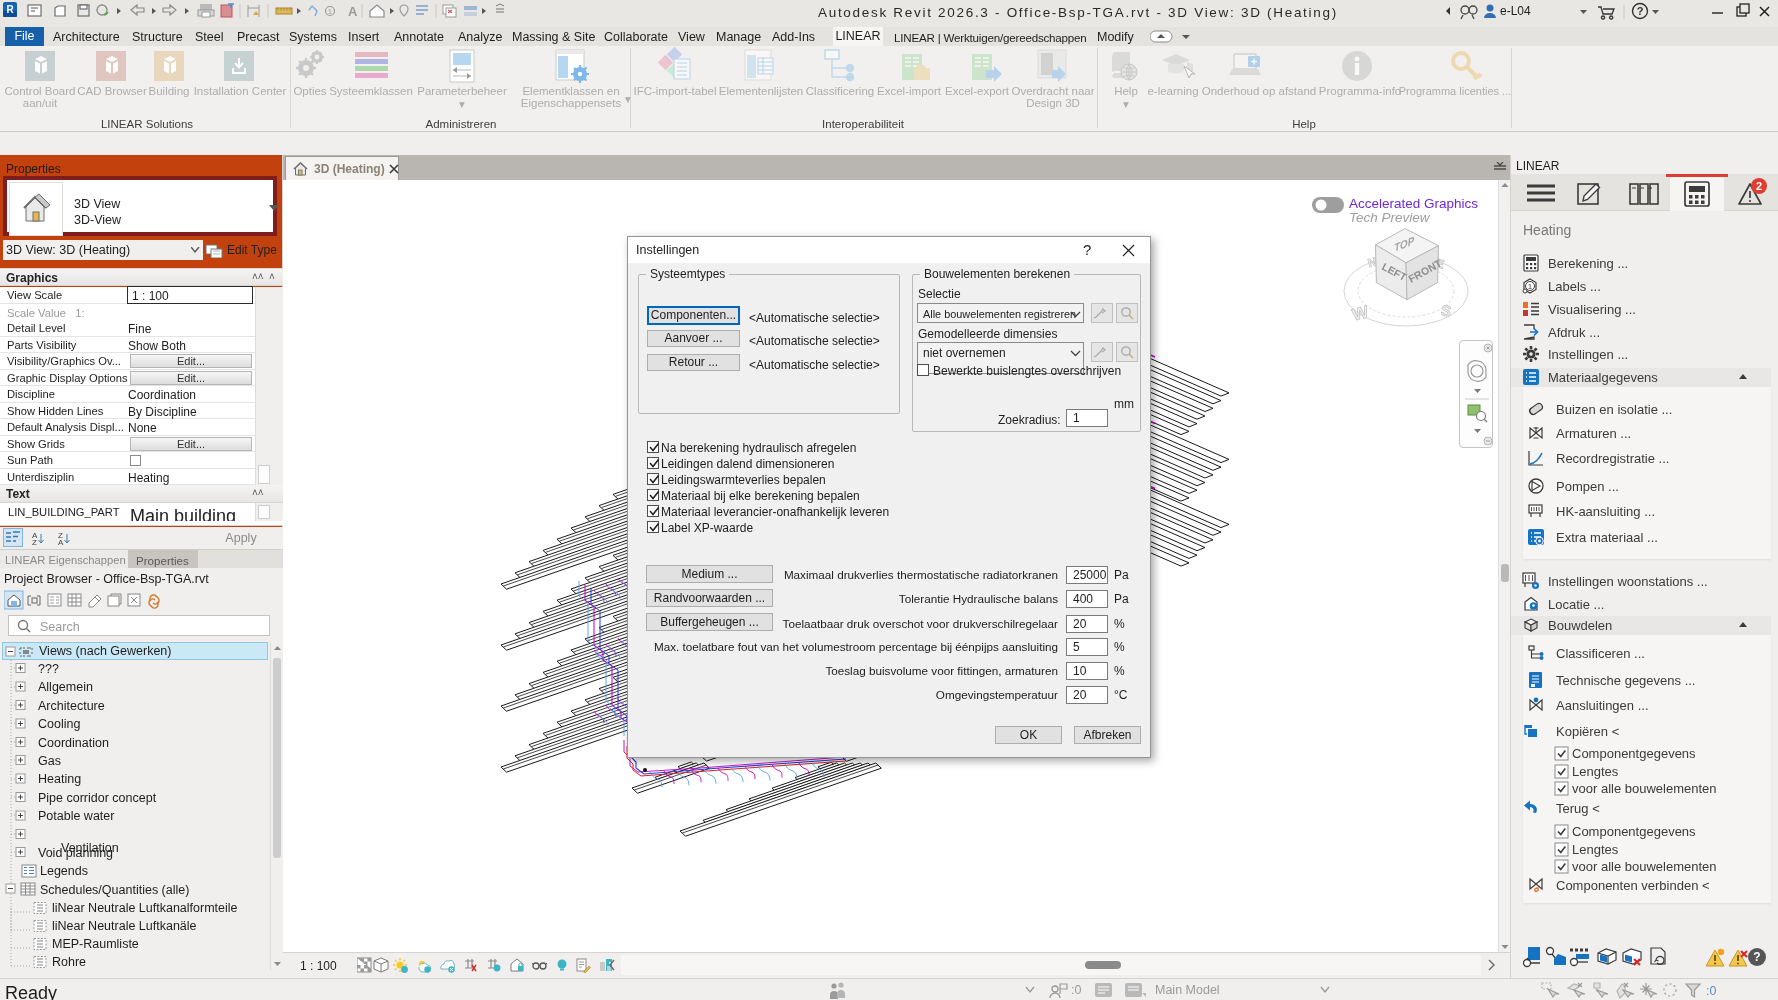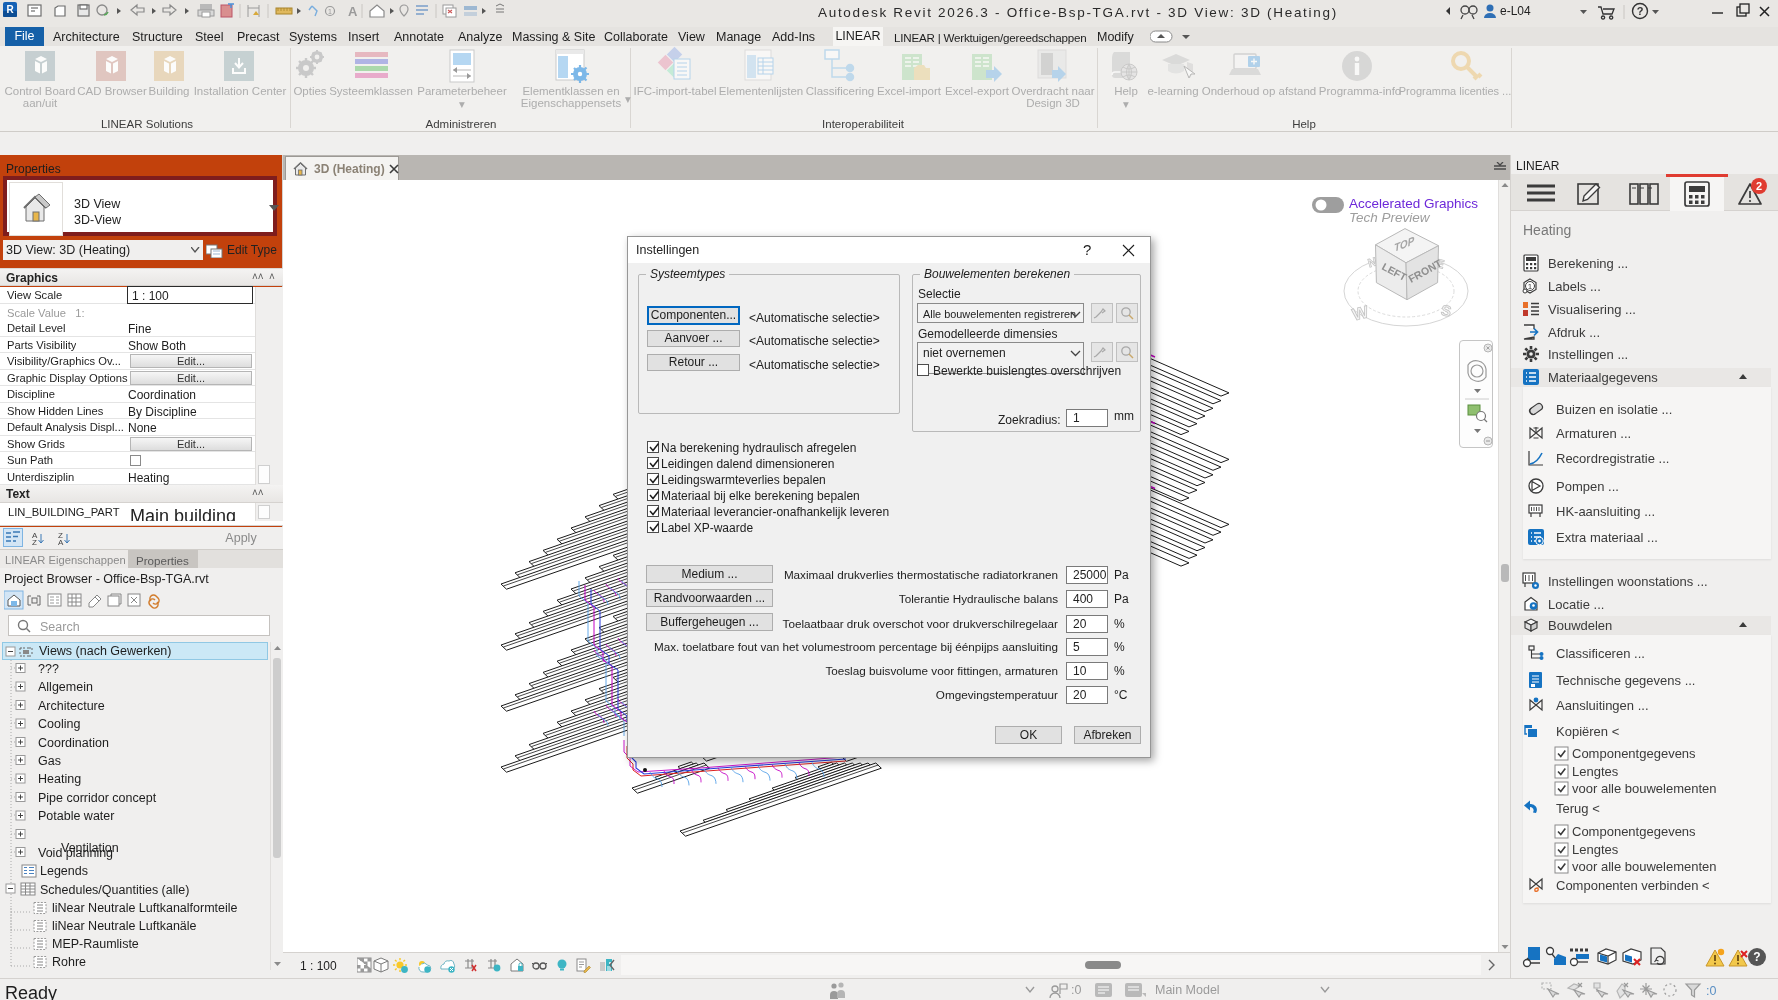--- a/index.html
+++ b/index.html
@@ -1242,21 +1242,21 @@
 
 <div class="abs" id="dialog" style="left:627px;top:236px;width:524px;height:522px;background:#f0f0f0;border:1px solid #969696;box-shadow:3px 3px 8px rgba(0,0,0,0.35);font-size:12px;">
   <style>
     .dbtn{position:absolute;background:#e1e1e1;border:1px solid #adadad;text-align:center;font-size:12px;color:#1d1d1d;}
     .dchk{position:absolute;left:19px;width:12px;height:12px;background:#fff;border:1px solid #4d4d4d;}
     .dcktx{position:absolute;left:33px;font-size:12px;color:#1d1d1d;white-space:nowrap;}
     .dfield{position:absolute;left:438px;width:42px;height:18px;background:#fff;border:1px solid #7a7a7a;font-size:12px;padding:1px 0 0 6px;}
     .dlabel{position:absolute;width:424px;left:6px;text-align:right;white-space:nowrap;font-size:11.7px;color:#1d1d1d;}
     .dunit{position:absolute;left:486px;font-size:12px;color:#1d1d1d;white-space:nowrap;}
     .grp{position:absolute;border:1px solid #b9b9b9;border-radius:2px;}
-    .grl{position:absolute;top:-8px;left:7px;background:#f0f0f0;padding:0 4px;font-size:12px;font-style:italic;}
+    .grl{position:absolute;top:-8px;left:7px;background:#f0f0f0;padding:0 4px;font-size:12px;}
     .tinybtn{position:absolute;width:22px;height:20px;background:#e5e5e5;border:1px solid #c0c0c0;}
   </style>
   <div class="abs" style="left:0;top:0;width:522px;height:26px;background:#fff;">
     <span class="abs tt" style="left:8px;top:6px;font-size:12.5px;">Instellingen</span>
     <span class="abs" style="left:455px;top:4px;font-size:15px;color:#1d1d1d;">?</span>
     <svg class="abs" style="left:494px;top:7px" width="13" height="13">
         <path d="M1 1 l11 11 m0 -11 l-11 11" stroke="#1d1d1d" stroke-width="1.1"></path>
       </svg>
   </div>
   <div class="grp" style="left:10px;top:37px;width:262px;height:140px;">
@@ -1296,21 +1296,21 @@
         <path d="M4 13 l5 -5 m0 0 l2 -3 l2 2 l-3 2 m-6 4 l-2 1 z" stroke="#a8a8a8" fill="none" stroke-width="1.2"></path>
       </svg></div>
   <div class="tinybtn" style="left:488px;top:105px;"><svg width="20" height="18">
         <circle cx="9" cy="8" r="4.2" fill="none" stroke="#a8a8a8" stroke-width="1.3"></circle>
         <path d="M12 11 l4 4" stroke="#c9a86a" stroke-width="1.5"></path>
       </svg></div>
   <div class="abs" style="left:289px;top:127px;width:12px;height:12px;background:#fff;border:1px solid #4d4d4d;"></div>
   <span class="abs tt" style="left:305px;top:127px;">Bewerkte buislengtes overschrijven</span>
   <span class="abs tt" style="left:370px;top:176px;">Zoekradius:</span>
   <div class="dfield" style="top:172px;">1</div>
-  <span class="dunit" style="top:172px;">mm</span>
+  <span class="dunit" style="top:160px;">mm</span>
   <div id="chklist">
     <div class="dchk" style="top:204px;"></div>
       <div class="dcktx" style="top:204px;">Na berekening hydraulisch afregelen</div>
     <div class="dchk" style="top:220px;"></div>
       <div class="dcktx" style="top:220px;">Leidingen dalend dimensioneren</div>
     <div class="dchk" style="top:236px;"></div>
       <div class="dcktx" style="top:236px;">Leidingswarmteverlies bepalen</div>
     <div class="dchk" style="top:252px;"></div>
       <div class="dcktx" style="top:252px;">Materiaal bij elke berekening bepalen</div>
     <div class="dchk" style="top:268px;"></div>

